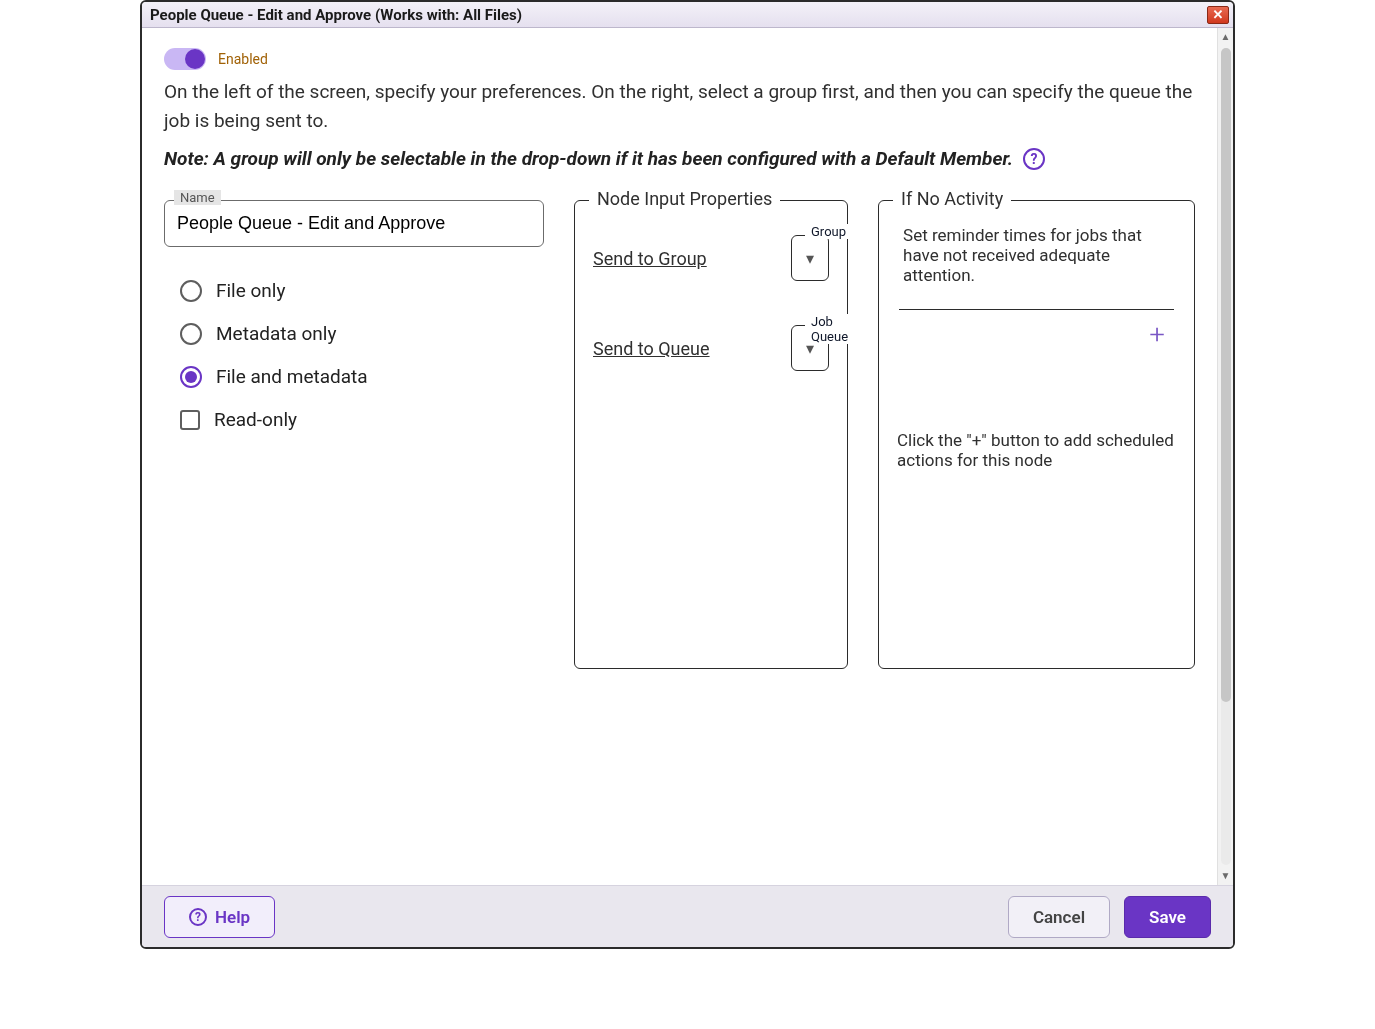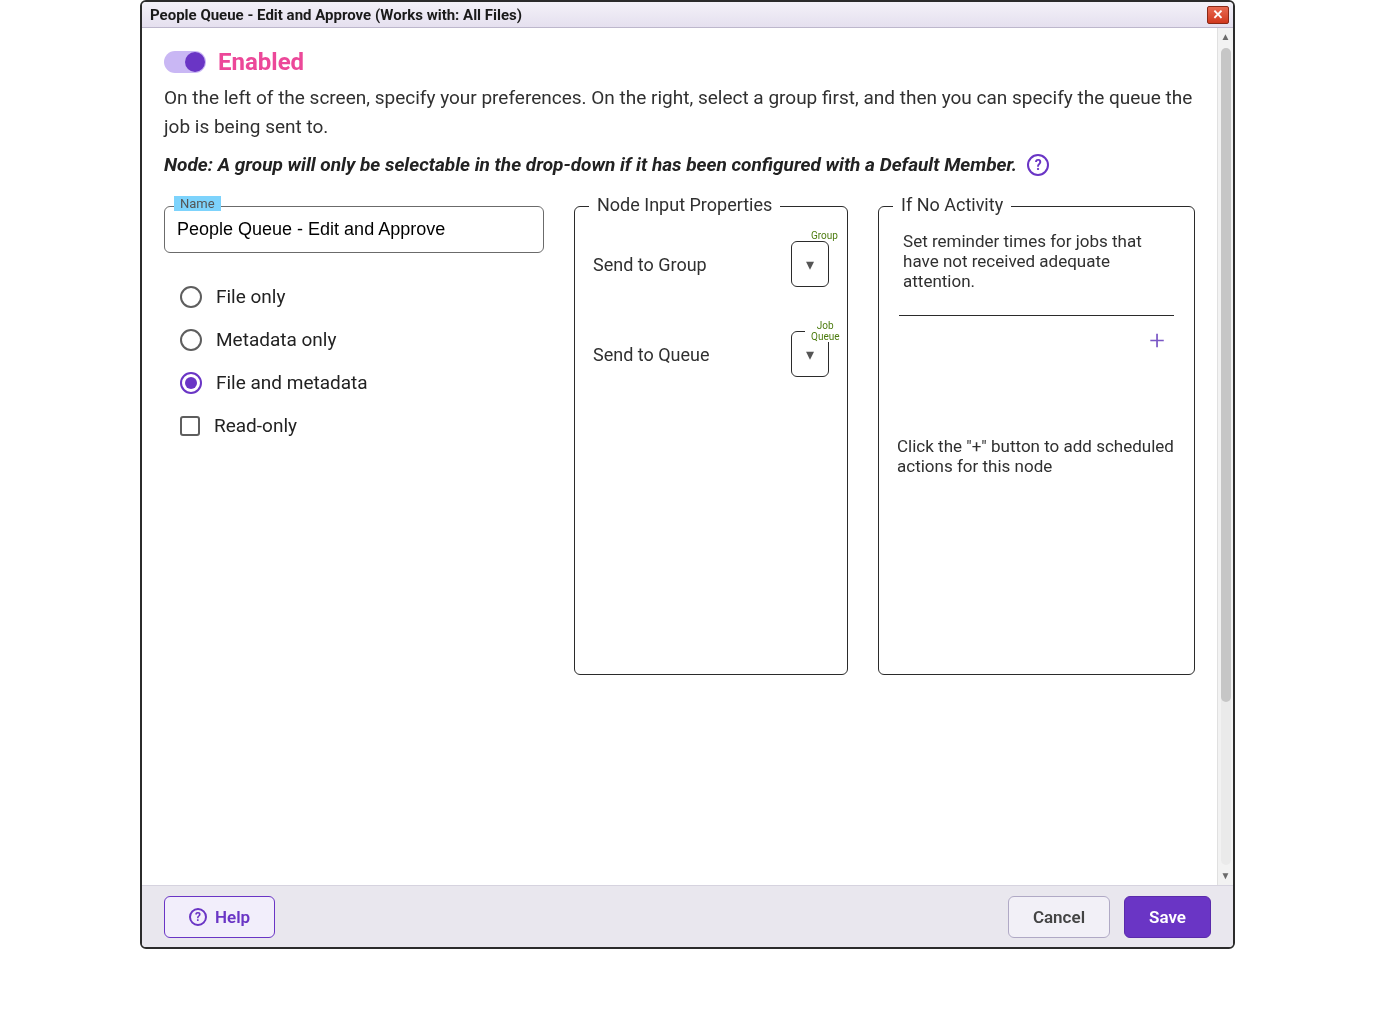--- a/index.html
+++ b/index.html
@@ -81,21 +81,21 @@
   .toggle {
     width:42px; height:22px; border-radius:11px;
     background:#c9b7f4;
     position:relative; cursor:pointer;
   }
   .toggle .knob {
     position:absolute; top:1px; right:1px;
     width:20px; height:20px; border-radius:50%;
     background:#6a35c5;
   }
-  .toggle-label { font-size:24px; color:#ec4899;font-weight:bold; }
+  .toggle-label { font-size:14px; color:#a16207; }
 
   .intro-text { font-size:19px; color:#303030; margin: 6px 0 12px 0; line-height:1.5; }
   .note-row { display:flex; align-items:center; gap:10px; margin-bottom:30px; }
   .note-text { font-style:italic; font-weight:700; font-size:19px; color:#222; }
   .help-inline {
     width:22px; height:22px; border:2px solid #6a35c5; border-radius:50%;
     color:#6a35c5; display:flex;align-items:center;justify-content:center;
     font-weight:700; font-size:14px; cursor:pointer;
   }
 
@@ -105,21 +105,21 @@
 
   
   .mfield { position:relative; margin-bottom:22px; }
   .mfield input {
     width:100%; padding:12px 12px; font-size:18px;
     border:1px solid #6b6b6b; border-radius:6px; background:#fff;
     outline:none;
   }
   .mfield input::placeholder { color:#9a9a9a; }
   .mfield .flabel {
-    position:absolute; top:-10px; left:10px; background:#7dd3fc; padding:0 6px;
+    position:absolute; top:-10px; left:10px; background:#e5e5e5; padding:0 6px;
     font-size:13px; color:#555;
   }
 
   .section-label { font-size:19px; color:#222; margin:14px 0 14px 0; }
 
   .radio-row, .check-row {
     display:flex; align-items:center; gap:14px;
     font-size:19px; color:#222;
     padding:10px 0 10px 16px;
     cursor:pointer;
@@ -132,31 +132,31 @@
   
   .fset {
     border:1px solid #2b2b2b; border-radius:6px; padding:20px 18px 22px 18px; position:relative;
   }
   .fset .legend {
     position:absolute; top:-13px; left:14px; background:#fff; padding:0 8px;
     font-size:18px; color:#303030;
   }
   .prop-row { display:flex; align-items:center; gap:8px; margin:14px 0 44px 0; }
   .prop-row:last-child { margin-bottom:8px; }
-  .prop-label { width:190px; font-size:18px; color:#303030; }
+  .prop-label { width:190px; font-size:18px; color:#303030;text-decoration:underline; }
   .select-wrap { flex:1; position:relative; }
   .select {
     width:100%; height:46px; border:1px solid #2b2b2b; border-radius:6px;
     background:#fff; display:flex; align-items:center; justify-content:space-between;
     padding:0 14px; cursor:pointer;
   }
   .select .chev { color:#555; }
   .select-wrap .flabel {
     position:absolute; top:-11px; left:14px; background:#fff; padding:0 6px;
-    font-size:10px; color:#4d7c0f;text-align:center;
+    font-size:13px; color:#0f172a;
   }
 
   .activity-desc { font-size:17px; color:#303030; margin:4px 0 24px 6px; }
   .activity-divider { border-top:1px solid #2b2b2b; margin:6px 2px 6px 2px; }
   .add-row { display:flex; justify-content:flex-end; padding:4px 6px 0 0; }
   .plus-icon { font-size:26px; color:#7a57c5; cursor:pointer; line-height:1; font-weight:300; }
   .activity-placeholder { min-height:300px; display:flex; align-items:flex-start; justify-content:center; padding-top:84px; }
   .activity-placeholder .msg { font-size:17px; color:#303030; }
 
   
@@ -197,21 +197,21 @@
       <div class="toggle-row">
         <div class="toggle">
           <div class="knob"></div>
         </div>
         <div class="toggle-label">Enabled</div>
       </div>
 
       <div class="intro-text">On the left of the screen, specify your preferences. On the right, select a group first, and then you can specify the queue the job is being sent to.</div>
 
       <div class="note-row">
-        <div class="note-text">Node: A group will only be selectable in the drop-down if it has been configured with a Default Member.</div>
+        <div class="note-text">Note: A group will only be selectable in the drop-down if it has been configured with a Default Member.</div>
         <div class="help-inline">
           <span>?</span>
         </div>
       </div>
 
       <div class="columns">
 
         <div class="left-col">
 
           <div class="mfield">

